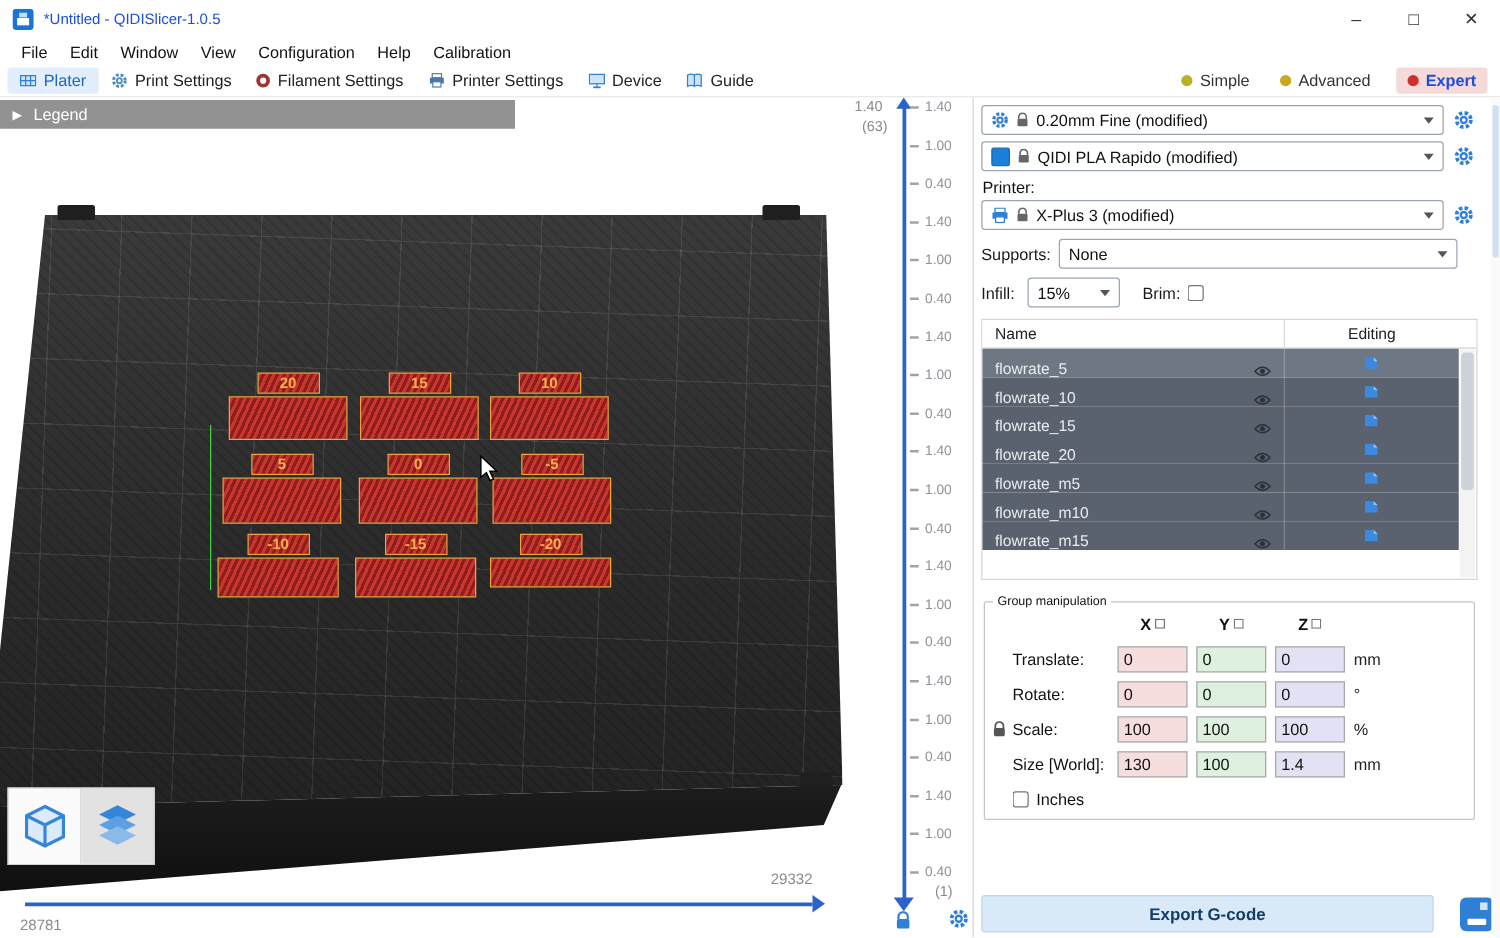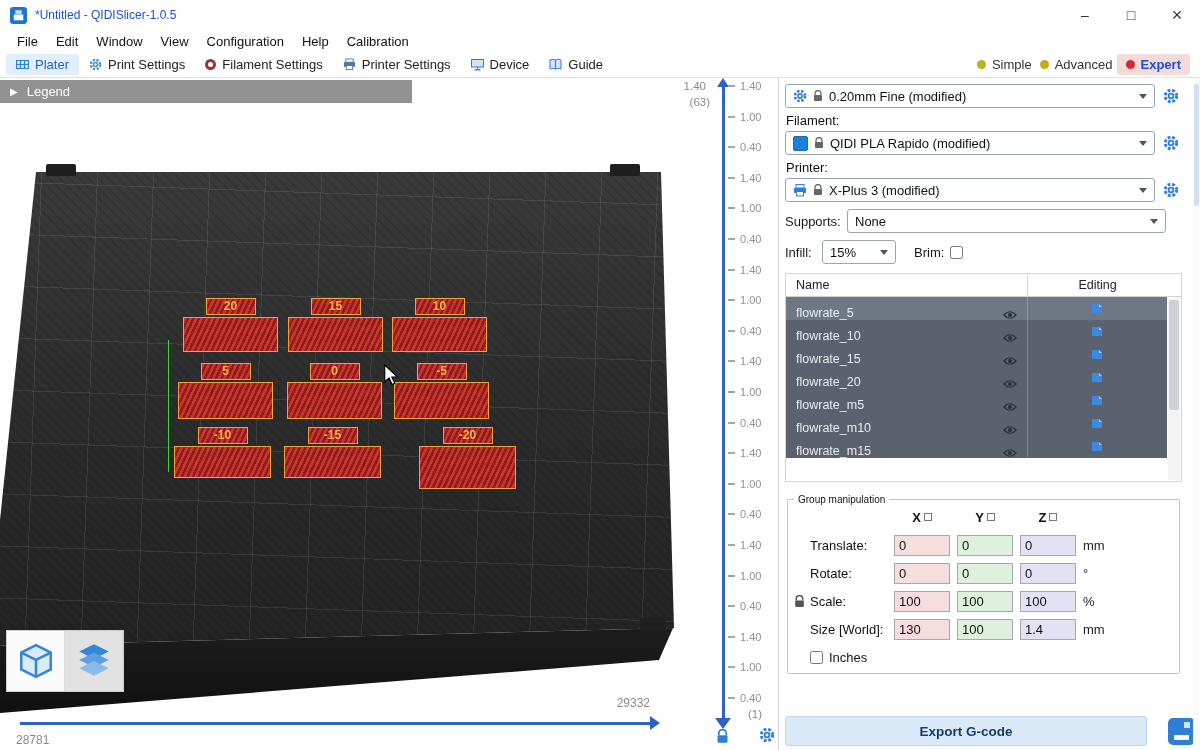--- a/index.html
+++ b/index.html
@@ -16,21 +16,21 @@
   .win-btn { width:46px; height:30px; display:flex; align-items:center; justify-content:center; color:#333; font-size:14px; }
   .win-btn.close { font-size:18px; }
   
   .menubar { height:22px; display:flex; align-items:center; padding-left:8px; background:#fff; }
   .menu-item { padding:2px 9px; color:#111; }
   
   .tabbar { height:26px; display:flex; align-items:center; padding-left:6px; border-bottom:1px solid #e2e2e2; background:#fff; }
   .tab { display:flex; align-items:center; gap:6px; padding:3px 10px; color:#222; border-radius:3px; }
   .tab.active { background:#e2eefb; color:#1a66c8; }
   .donut { width:11px; height:11px; border-radius:50%; border:3px solid #9c3434; display:inline-block; }
-  .modes { margin-left:auto; display:flex; align-items:center; padding-right:10px; }
+  .modes { margin-left:auto; display:flex; align-items:center; gap:16px; padding-right:10px; }
   .mode { display:flex; align-items:center; gap:6px; color:#333; padding:3px 4px; }
   .mode.active { background:#f5dada; color:#1d4ed8; font-weight:bold; border-radius:3px; padding:3px 9px; }
   .mode-dot { width:9px; height:9px; border-radius:50%; display:inline-block; }
   
   .viewport { position:absolute; left:0; top:78px; width:779px; height:672px; background:#fff; overflow:hidden; border-right:1px solid #d5d5d5; }
   .bed { position:absolute; left:-15px; top:94px; width:704px; height:478px;
     clip-path:polygon(51px 0px, 676px 0px, 689px 456px, 2px 474px);
     background:
       repeating-linear-gradient(92deg, rgba(255,255,255,0.085) 0 1px, transparent 1px 56px),
       repeating-linear-gradient(2deg, rgba(255,255,255,0.085) 0 1px, transparent 1px 52px),
@@ -251,21 +251,21 @@
         <div class="obj-body"></div>
       </div>
       <div class="obj" style="left: 174px; top: 349px; width: 97px; height: 51px;">
         <div class="obj-tag">-10</div>
         <div class="obj-body"></div>
       </div>
       <div class="obj" style="left: 284px; top: 349px; width: 97px; height: 51px;">
         <div class="obj-tag">-15</div>
         <div class="obj-body"></div>
       </div>
-      <div class="obj" style="left: 419px; top: 349px; width: 97px; height: 62px;">
+      <div class="obj" style="left: 392px; top: 349px; width: 97px; height: 43px;">
         <div class="obj-tag">-20</div>
         <div class="obj-body"></div>
       </div>
     </div>
   <div class="sel-line"></div>
 
   <div class="legend-bar">
     <span class="legend-arrow">▶</span>
     <span>Legend</span>
   </div>
@@ -416,21 +416,20 @@
       <span class="chev"></span>
     </div>
     <button class="gear-btn">
       <svg width="16" height="16" viewBox="0 0 14 14">
           <circle cx="7" cy="7" r="5" fill="none" stroke="#2f7fd6" stroke-width="2.6" stroke-dasharray="2.4 1.6"></circle>
           <circle cx="7" cy="7" r="2.1" fill="none" stroke="#2f7fd6" stroke-width="1.6"></circle>
         </svg>
     </button>
   </div>
 
-  <div class="p-label">Filament:</div>
   <div class="preset-row">
     <div class="combo">
       <span class="swatch" style="background: rgb(26, 128, 217);"></span>
       <svg width="10" height="12" viewBox="0 0 10 12">
           <path d="M2 5 V3.5 a3 3 0 0 1 6 0 V5" fill="none" stroke="#666" stroke-width="1.3"></path>
           <rect x="1" y="5" width="8" height="6" rx="1" fill="#666"></rect>
         </svg>
       <span class="combo-text">QIDI PLA Rapido (modified)</span>
       <span class="chev"></span>
     </div>

